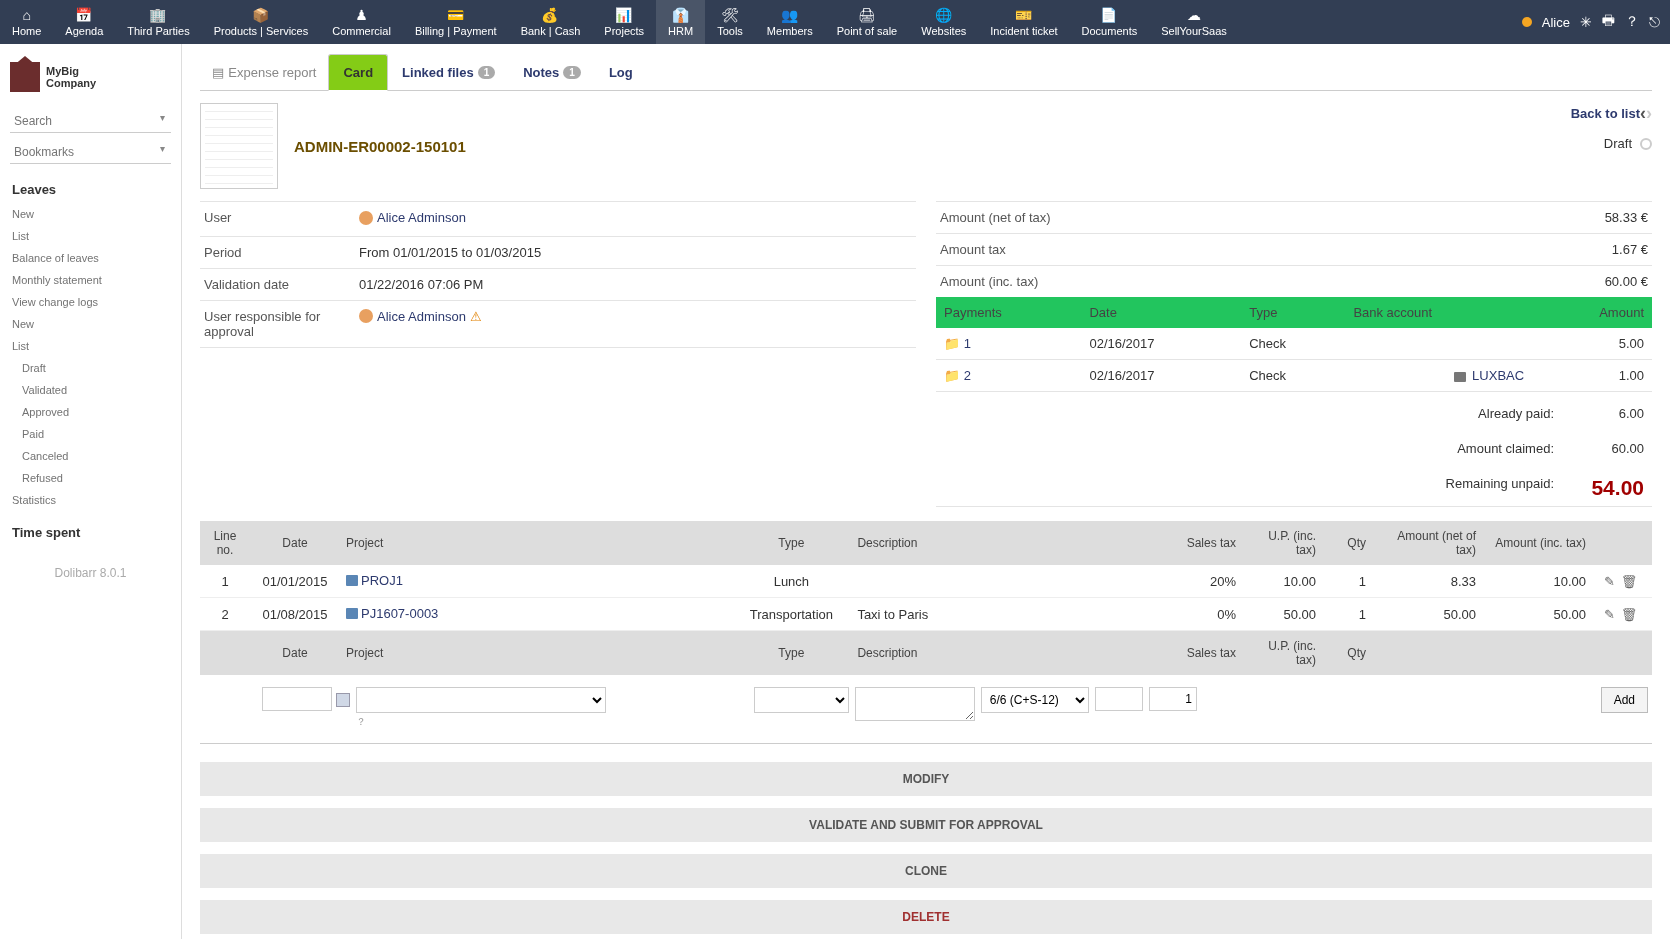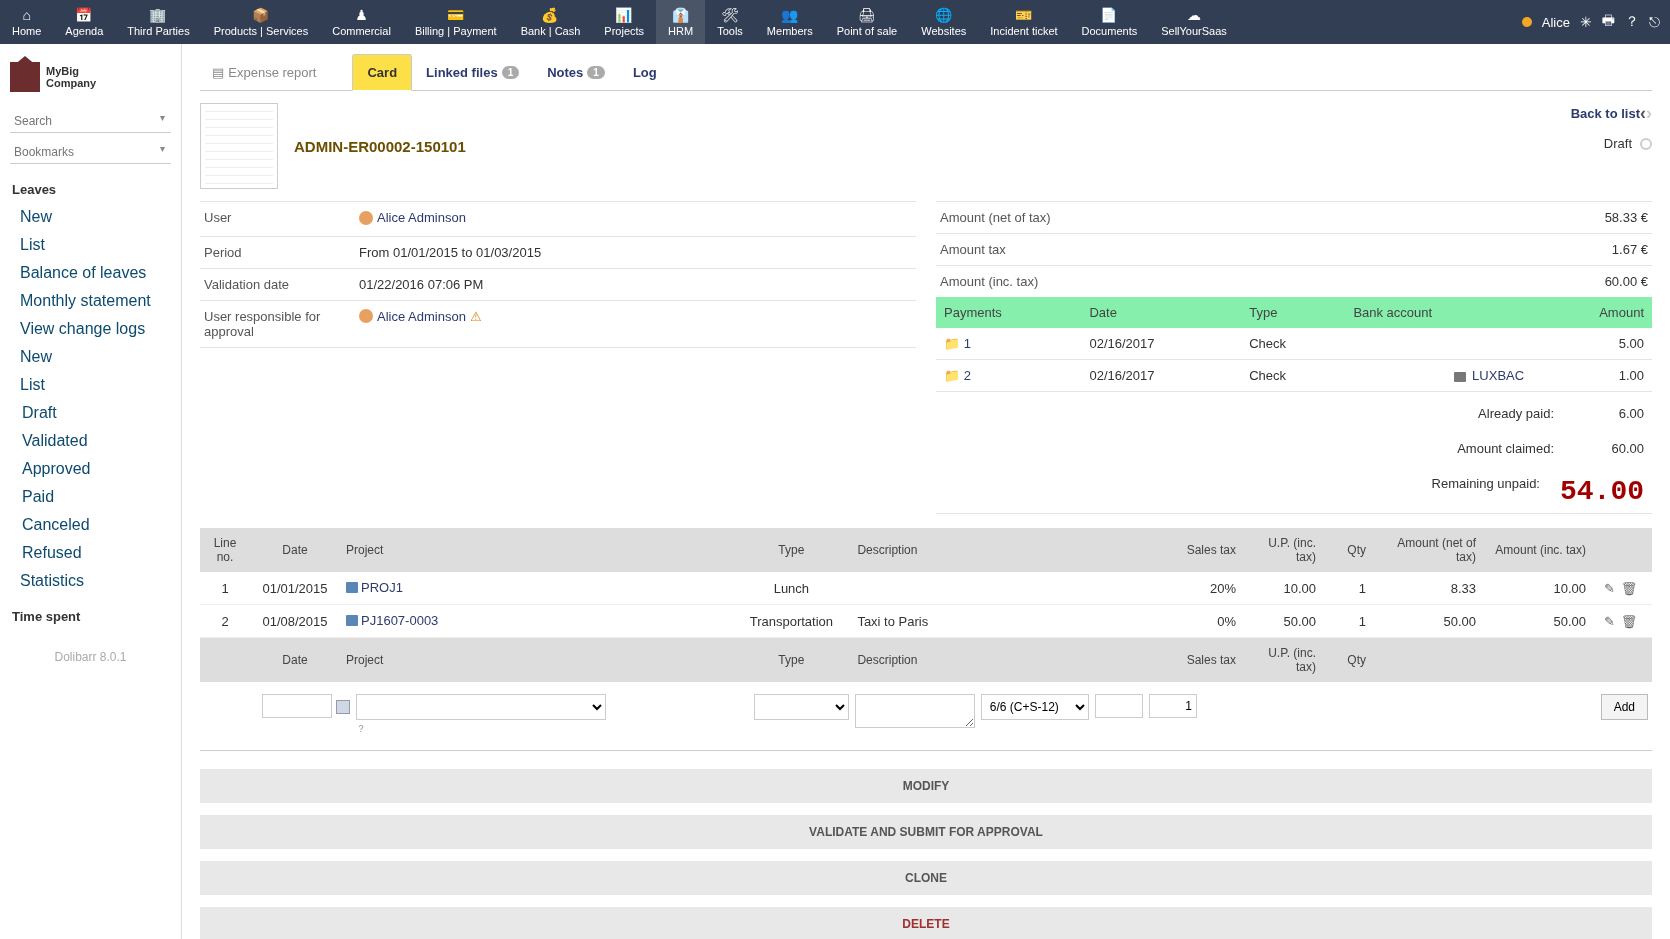--- a/index.html
+++ b/index.html
@@ -22,29 +22,29 @@
 
 
 .logo { display: flex; align-items: center; padding: 8px 10px 14px; }
 .logo-img { width: 30px; height: 30px; background: #6b2d2d; position: relative; margin-right: 6px; }
 .logo-img::before { content: ''; position: absolute; top: -6px; left: 3px; border-left: 12px solid transparent; border-right: 12px solid transparent; border-bottom: 10px solid #6b2d2d; }
 .logo-txt { font-size: 11px; font-weight: bold; line-height: 1.1; }
 .side-select { width: calc(100% - 20px); margin: 4px 10px; padding: 4px; border: none; border-bottom: 1px solid #ccc; color: #888; background: #fff; font-size: 12px; appearance: none; position: relative; }
 .sel-wrap { position: relative; }
 .sel-wrap::after { content: '▾'; position: absolute; right: 16px; top: 6px; color: #888; font-size: 10px; pointer-events: none; }
 .side-heading { font-weight: bold; padding: 14px 12px 6px; font-size: 13px; }
-.side-link { display: block; padding: 5px 20px; color: #0c4a6e; text-decoration: none; font-size: 16px; cursor: pointer; }
+.side-link { display: block; padding: 5px 12px; color: #737373; text-decoration: none; font-size: 11px; cursor: pointer; }
 .side-link.sub { padding-left: 22px; }
 .side-footer { text-align: center; color: #aaa; font-size: 12px; margin-top: 20px; }
 
 
 .tabs { display: flex; align-items: center; border-bottom: 1px solid #ccc; margin-bottom: 12px; }
 .tabs .expense-rpt { color: #888; padding: 8px 12px; display: flex; align-items: center; gap: 4px; }
 .tab { padding: 10px 14px; color: #2d3a6e; font-weight: bold; cursor: pointer; display: flex; align-items: center; gap: 4px; }
-.tab.active { border: 1px solid #ccc; border-bottom: 1px solid #fff; margin-bottom: -1px; background: #fde047; color: #333; border-radius: 3px 3px 0 0; margin-left: 24px; }
+.tab.active { border: 1px solid #ccc; border-bottom: 1px solid #fff; margin-bottom: -1px; background: #84cc16; color: #333; border-radius: 3px 3px 0 0; }
 .badge { background: #aaa; color: #fff; border-radius: 8px; padding: 1px 6px; font-size: 10px; }
 
 
 .headrow { display: flex; align-items: flex-start; justify-content: space-between; margin-bottom: 12px; }
 .headrow-left { display: flex; align-items: center; gap: 16px; }
 .thumb { width: 78px; height: 86px; border: 1px solid #ccc; padding: 4px; background: #fff; }
 .thumb-inner { width: 100%; height: 100%; background: repeating-linear-gradient(0deg, #eee, #eee 1px, #fff 1px, #fff 8px); }
 .ref { color: #6b4e00; font-weight: bold; font-size: 15px; }
 .headrow-right { text-align: right; }
 .backlink { color: #2d3a6e; font-weight: bold; display: inline-flex; align-items: center; margin-bottom: 12px; }
@@ -60,30 +60,30 @@
 .inforow:last-child { border-bottom: 1px solid #e4e4e4; }
 .inforow .lbl { flex: 0 0 155px; color: #555; }
 .inforow .val { flex: 1; }
 .inforow.right .val { text-align: right; }
 .user-chip { display: inline-flex; align-items: center; gap: 4px; color: #2d3a6e; justify-content: center; }
 .avatar { width: 14px; height: 14px; background: #e8a060; border-radius: 50%; display: inline-block; }
 .warn { color: #e08000; }
 
 
 .paytable { width: 100%; border-collapse: collapse; }
-.paytable th { background: #86efac; padding: 8px; text-align: left; font-weight: normal; color: #444; }
+.paytable th { background: #22c55e; padding: 8px; text-align: left; font-weight: normal; color: #444; }
 .paytable th.r, .paytable td.r { text-align: right; }
 .paytable td { padding: 8px; border-bottom: 1px solid #e4e4e4; }
 .paytable .link { color: #2d3a6e; }
 .bankicon { display: inline-block; width: 12px; height: 10px; background: #777; vertical-align: middle; margin-right: 2px; border-radius: 1px; }
 .payfooter { display: flex; flex-direction: column; gap: 8px; margin-top: 8px; border-bottom: 1px solid #e4e4e4; }
 .payfooter .row { display: flex; justify-content: flex-end; gap: 20px; padding: 6px 8px; }
 .payfooter .row .lbl { }
 .payfooter .row .amt { min-width: 70px; text-align: right; }
-.payfooter .unpaid .amt { color: #a00000; font-weight: bold; font-size: 28px; font-family: Liberation Mono, monospace; }
+.payfooter .unpaid .amt { color: #a00000; font-weight: bold; font-size: 21px; }
 
 
 .lines { width: 100%; border-collapse: collapse; margin-bottom: 4px; }
 .lines th { background: #ddd; padding: 8px 6px; font-weight: normal; color: #444; font-size: 12px; text-align: left; }
 .lines th.c, .lines td.c { text-align: center; }
 .lines th.r, .lines td.r { text-align: right; }
 .lines td { padding: 8px 6px; border-bottom: 1px solid #eee; }
 .proj-link { color: #2d3a6e; display: inline-flex; align-items: center; gap: 3px; }
 .cal-icon { display: inline-block; width: 12px; height: 11px; background: #5a86b5; border-radius: 1px; }
 .actcell { white-space: nowrap; }

